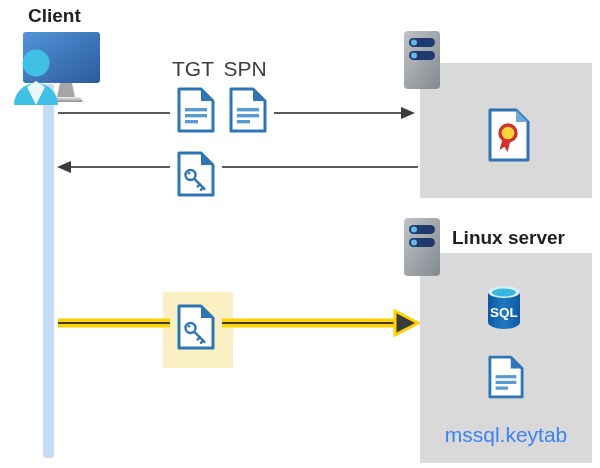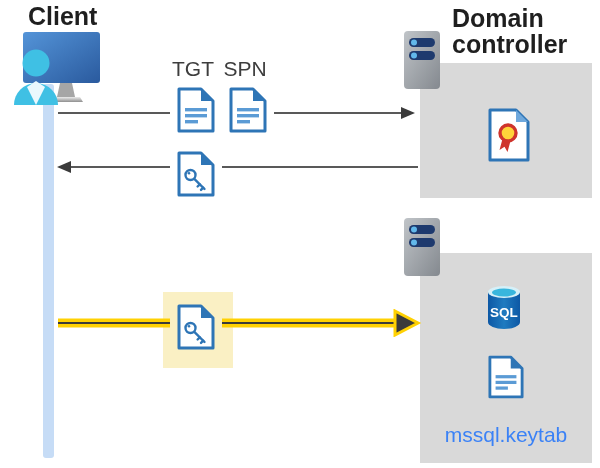--- a/index.html
+++ b/index.html
@@ -1,19 +1,19 @@
 <!DOCTYPE html>
 <html><head>
 <meta charset="utf-8">
 <style>
   html,body{margin:0;padding:0;}
   body{font-family:"Liberation Sans","DejaVu Sans",sans-serif;background:#fff;}
   #stage{position:relative;width:600px;height:468px;background:#fff;overflow:hidden;}
   .abs{position:absolute;}
-  .bold-label{font-size:25px;font-weight:bold;color:#1f1f1f;line-height:26px;}
+  .bold-label{font-size:19px;font-weight:bold;color:#1f1f1f;line-height:26px;}
   .small-label{font-size:21px;color:#3d3d3d;text-align:center;}
   .gray-box{background:#d9d9d9;}
   .doc-wrap{display:flex;align-items:center;justify-content:center;}
   .keytab-label{font-size:21px;color:#3b82f6;text-align:center;}
   svg{display:block;}
 </style>
 </head>
 <body>
 
 <div id="stage">
@@ -120,35 +120,35 @@
     </svg>
   </div>
 
   <svg class="abs" style="left:403px;top:30px;" width="38" height="60" viewBox="0 0 38 60">
     <rect x="1" y="1" width="36" height="58" rx="4" fill="url(#g-server)"></rect>
     <rect x="6" y="8" width="26" height="9" rx="4.5" fill="#1e3a6e"></rect>
     <rect x="6" y="21" width="26" height="9" rx="4.5" fill="#1e3a6e"></rect>
     <circle cx="11" cy="12.5" r="3" fill="#62b8ea"></circle>
     <circle cx="11" cy="25.5" r="3" fill="#62b8ea"></circle>
   </svg>
-  <div class="abs bold-label" style="left:452px;top:5px;width:148px;">Domain controller</div>
   <svg class="abs" style="left:488px;top:108px;" width="42" height="54" viewBox="0 0 42 54">
     <path d="M2 2 H28 L40 14 V52 H2 Z" fill="#fff" stroke="#2e75b6" stroke-width="3" stroke-linejoin="round"></path>
     <path d="M28 2 L40 14 H28 Z" fill="#6fa8dc"></path>
     <path d="M15 29 L11.5 42 L16.5 38.7 L19.5 44 L23 31 Z" fill="#cf342c"></path>
     <circle cx="20" cy="25" r="8" fill="#ffd43a" stroke="#cf342c" stroke-width="3.4"></circle>
   </svg>
 
   <svg class="abs" style="left:403px;top:217px;" width="38" height="60" viewBox="0 0 38 60">
     <rect x="1" y="1" width="36" height="58" rx="4" fill="url(#g-server)"></rect>
     <rect x="6" y="8" width="26" height="9" rx="4.5" fill="#1e3a6e"></rect>
     <rect x="6" y="21" width="26" height="9" rx="4.5" fill="#1e3a6e"></rect>
     <circle cx="11" cy="12.5" r="3" fill="#62b8ea"></circle>
     <circle cx="11" cy="25.5" r="3" fill="#62b8ea"></circle>
   </svg>
+  <div class="abs bold-label" style="left:452px;top:225px;width:148px;">Linux server</div>
 
   <svg class="abs" style="left:486px;top:283px;" width="36" height="48" viewBox="0 0 36 48">
     <path d="M2 9 V39 a16 7 0 0 0 32 0 V9 Z" fill="url(#g-sql)"></path>
     <ellipse cx="18" cy="9" rx="16" ry="6" fill="#d6f0f8"></ellipse>
     <ellipse cx="18" cy="9.5" rx="12" ry="4" fill="#38b6dd"></ellipse>
     <text x="18" y="34" font-size="13.5" font-weight="bold" fill="#ffffff" text-anchor="middle" font-family="Liberation Sans, sans-serif">SQL</text>
   </svg>
 
   <svg class="abs" style="left:488px;top:354px;" width="36" height="46" viewBox="0 0 38 46">
     <path d="M2 2 H24 L36 14 V44 H2 Z" fill="#fff" stroke="#2e75b6" stroke-width="3" stroke-linejoin="round"></path>

